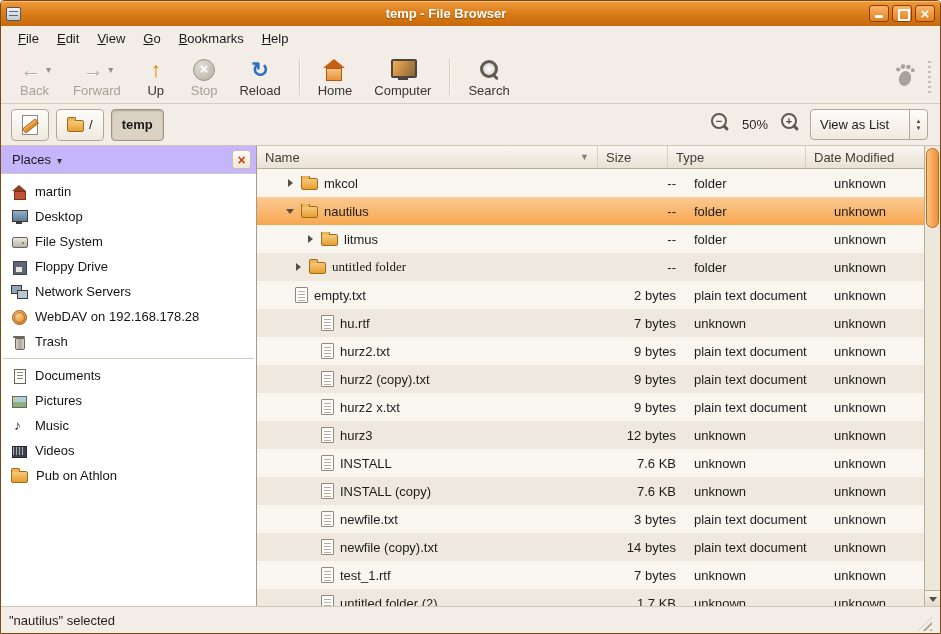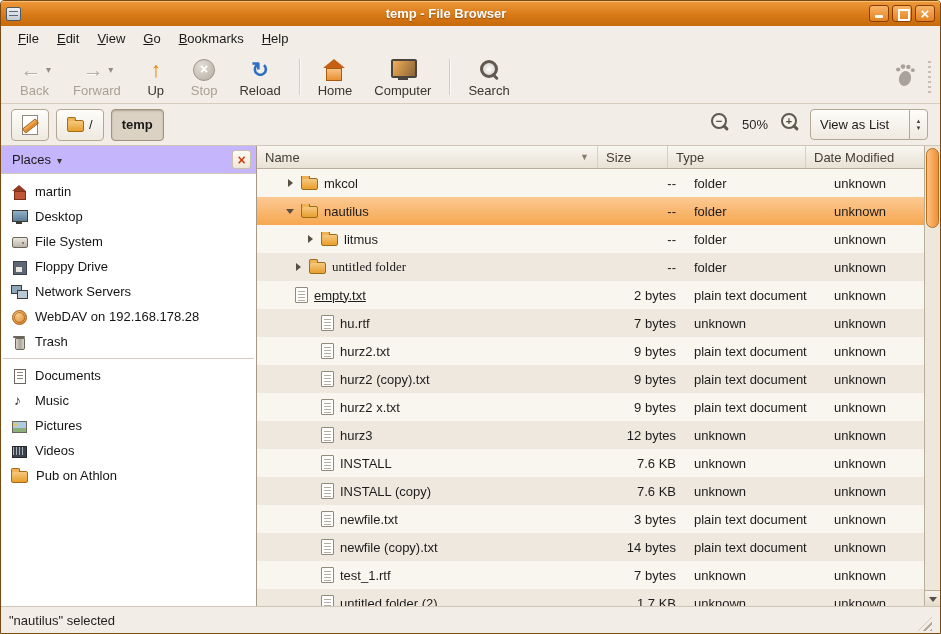--- a/index.html
+++ b/index.html
@@ -367,26 +367,26 @@
           <li class="place">
             <span class="si trash-icon"></span>
             <span>Trash</span>
           </li>
           <li class="place-sep"></li>
           <li class="place">
             <span class="si documents-icon"></span>
             <span>Documents</span>
           </li>
           <li class="place">
+            <span class="si pictures-icon"></span>
+            <span>Pictures</span>
+          </li>
+          <li class="place">
             <span class="si music-icon"></span>
             <span>Music</span>
-          </li>
-          <li class="place">
-            <span class="si pictures-icon"></span>
-            <span>Pictures</span>
           </li>
           <li class="place">
             <span class="si videos-icon"></span>
             <span>Videos</span>
           </li>
           <li class="place">
             <span class="si folder-icon"></span>
             <span>Pub on Athlon</span>
           </li>
         </ul>
@@ -443,21 +443,21 @@
             <div class="cell cell-name" style="padding-left: 14px; font-family: Liberation Serif, serif;">
               <span class="exp c"></span>
               <span class="folder-icon"></span>
               <span class="fname">untitled folder</span>
             </div>
             <div class="cell cell-size">--</div>
             <div class="cell cell-type">folder</div>
             <div class="cell cell-date">unknown</div>
           </div>
           <div class="row light">
-            <div class="cell cell-name" style=" text-decoration: underline;">
+            <div class="cell cell-name" style="">
               <span class="exp"></span>
               <span class="file-icon"></span>
               <span class="fname">empty.txt</span>
             </div>
             <div class="cell cell-size">2 bytes</div>
             <div class="cell cell-type">plain text document</div>
             <div class="cell cell-date">unknown</div>
           </div>
           <div class="row dark">
             <div class="cell cell-name" style="padding-left: 26px;">

